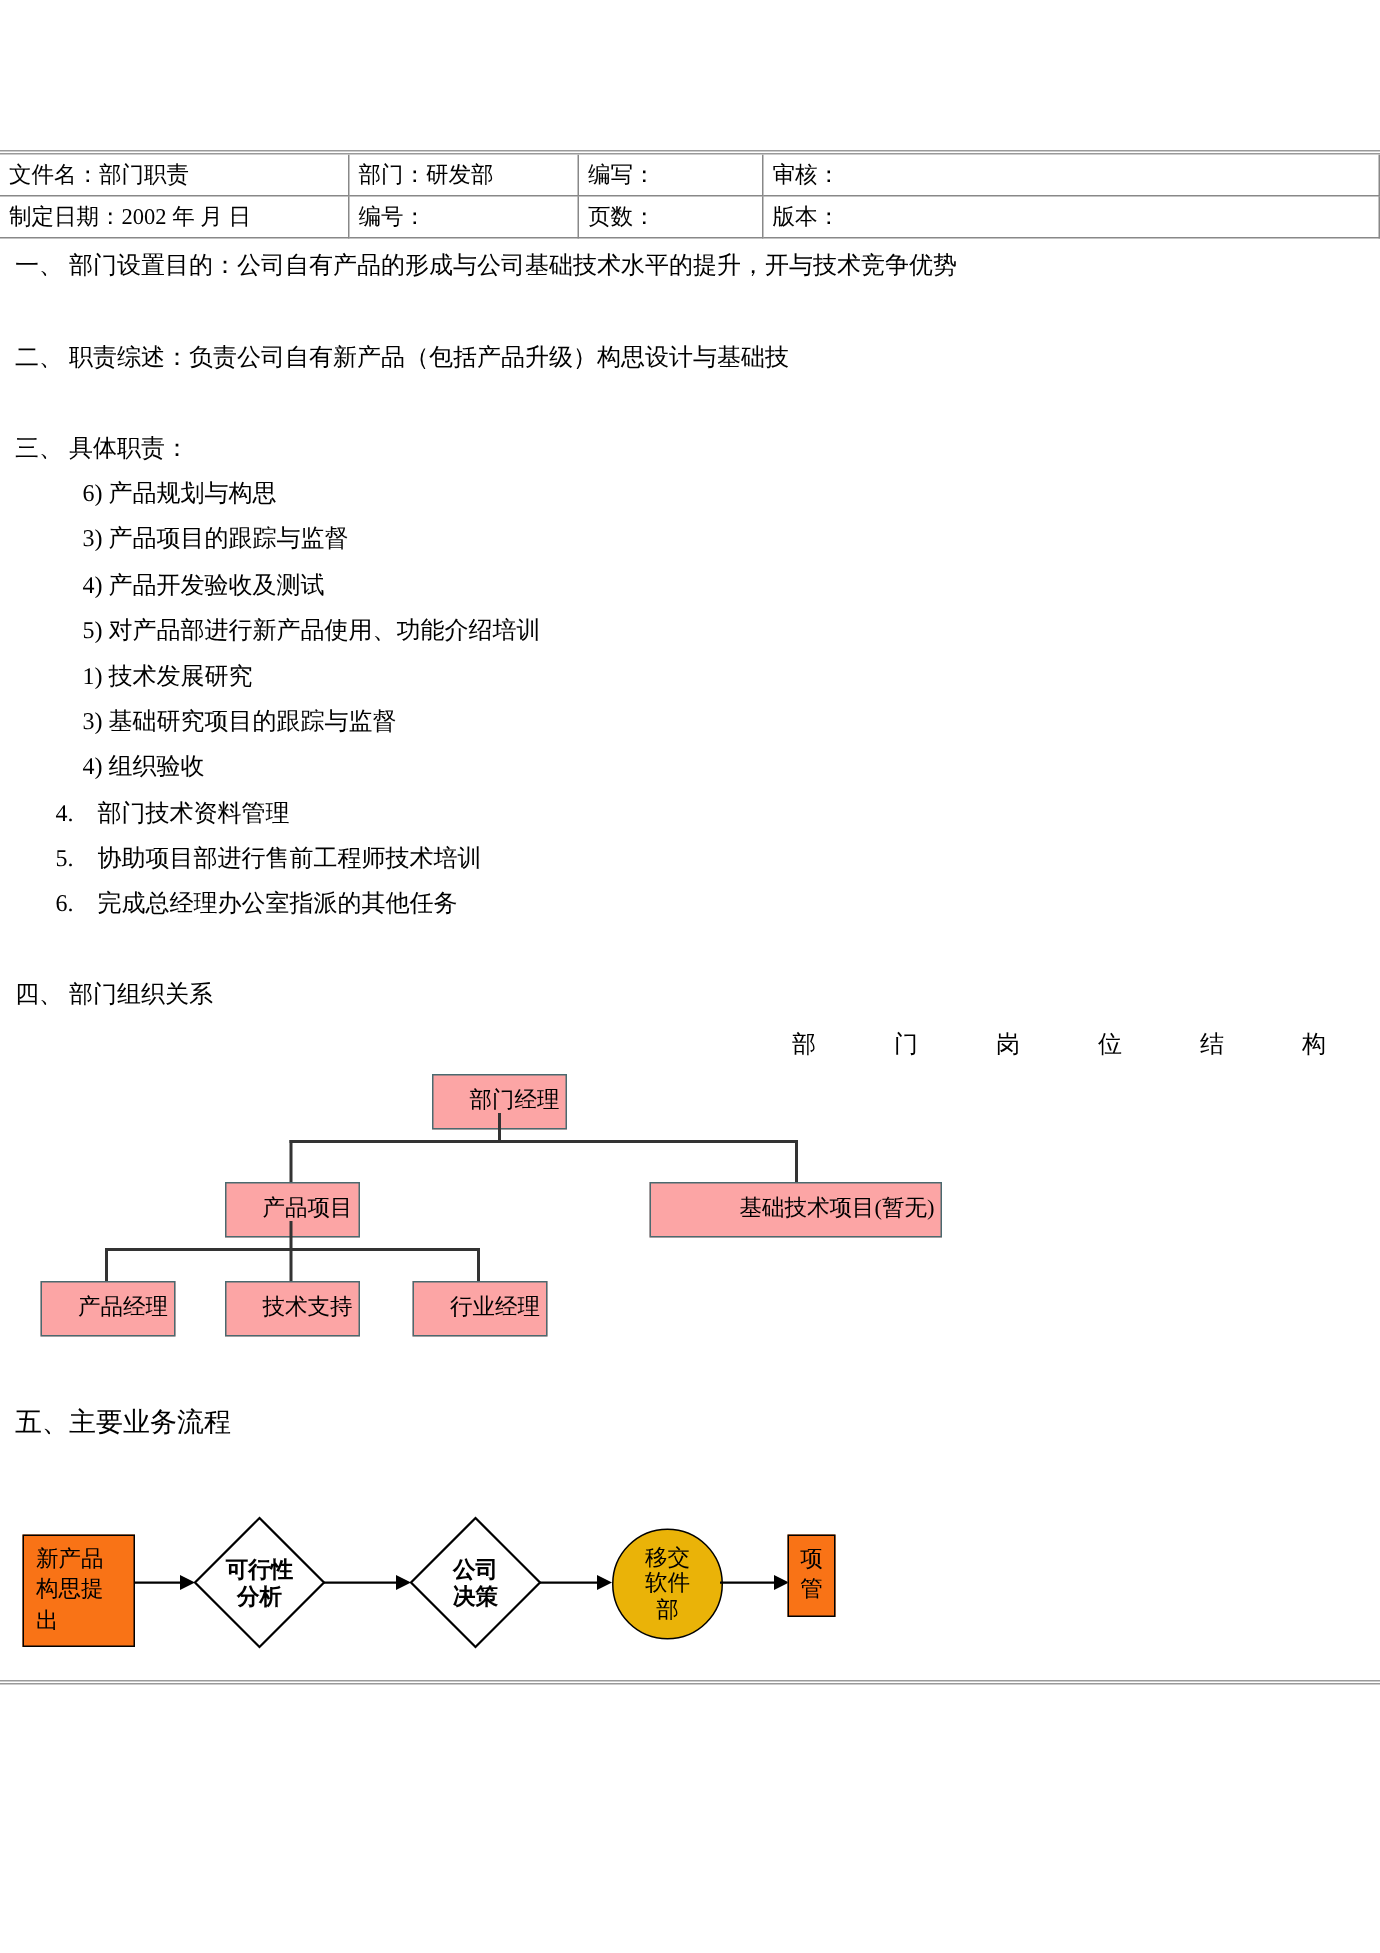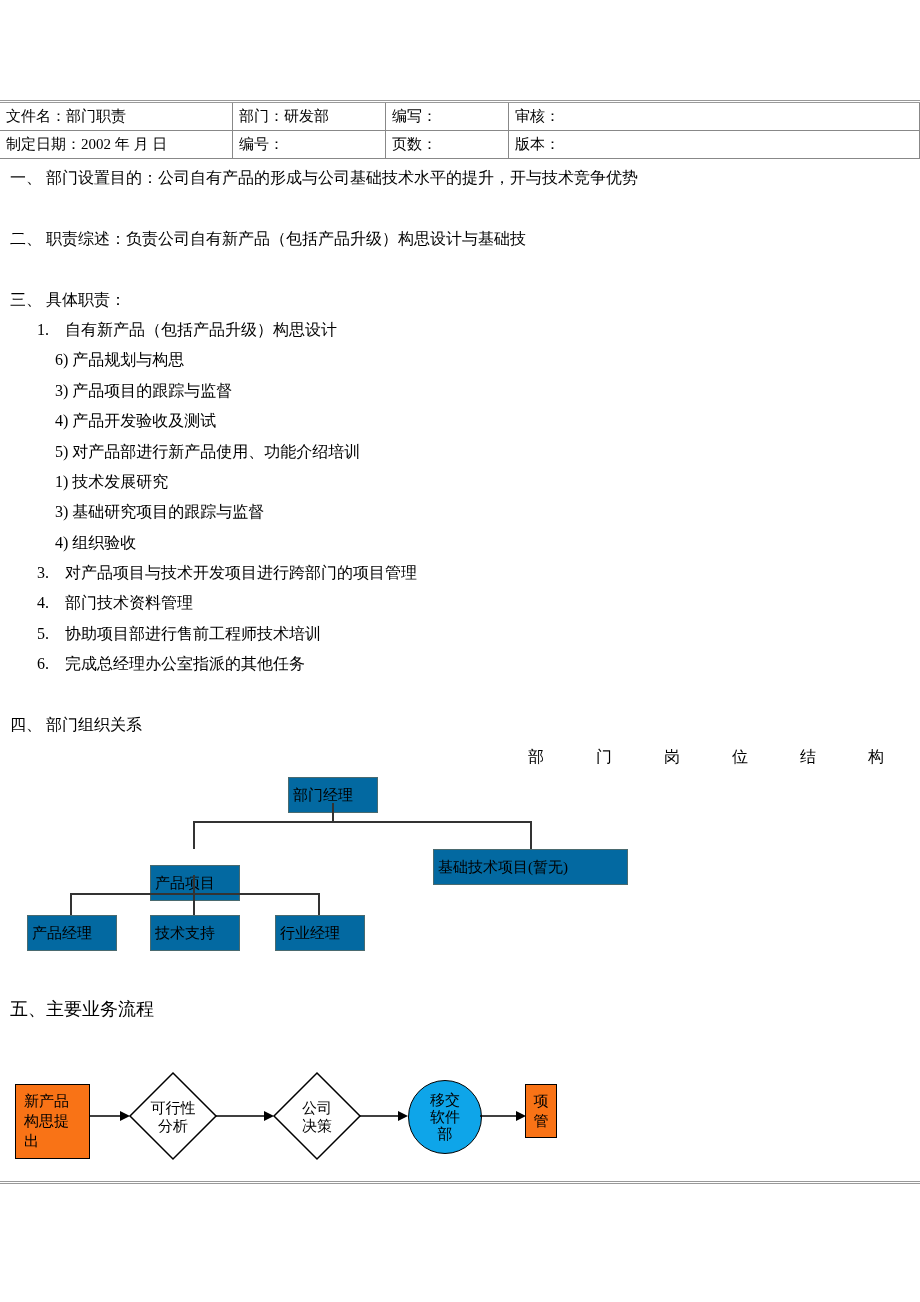--- a/index.html
+++ b/index.html
@@ -9,32 +9,32 @@
 .header-table td{border:1px solid #888;padding:4px 6px;font-size:15px;white-space:nowrap}
 .header-table tr:first-child td{border-top:none}
 .header-table td:first-child{border-left:none}
 .content{padding:4px 10px 10px 10px;line-height:1.9}
 .content p{margin:0}
 .item-2{padding-left:55px;text-indent:-28px}
 .item-3{padding-left:73px;text-indent:-28px}
 .spaced-title{text-align:right;letter-spacing:0;font-size:16px;margin:2px 0 4px 0}
 .spaced-title span{margin:0 26px}
 .orgchart{position:relative;height:170px;margin:0 0 30px 0}
-.node{position:absolute;background:#0369a1;border:1px solid #4a6a6f;padding:3px 4px;text-align:left;font-size:15px;min-width:80px;box-sizing:border-box}
+.node{position:absolute;background:#fca5a5;border:1px solid #4a6a6f;padding:3px 4px;text-align:right;font-size:15px;min-width:80px;box-sizing:border-box}
 .h-line,.v-line{position:absolute;background:#333}
 .h-line{height:2px}
 .v-line{width:2px}
 .sec5{font-size:18px;margin:10px 10px 30px 10px}
 .flowchart{position:relative;height:130px;margin:0 0 0 0}
 .flowbox{position:absolute;border:1.5px solid #000;background:#f97316;padding:6px 8px;font-size:15px;line-height:1.35;text-align:left;box-sizing:border-box}
 .flowbox.center{text-align:center}
-.diamond{position:absolute;width:90px;height:90px;}
+.diamond{position:absolute;width:90px;height:90px;font-weight:bold;}
 .diamond svg{position:absolute;top:0;left:0}
 .diamond .lbl{position:absolute;width:100%;top:28px;text-align:center;font-size:15px;line-height:1.2}
-.circle{position:absolute;width:72px;height:72px;border:1.5px solid #000;border-radius:50%;background:#0ea5e9}
+.circle{position:absolute;width:72px;height:72px;border:1.5px solid #000;border-radius:50%;background:#eab308}
 .circle .lbl{position:absolute;width:100%;top:11px;text-align:center;font-size:15px;line-height:1.15}
 .arrow{position:absolute}
 </style>
 </head>
 <body>
 
 <div class="page">
 <div class="border-box">
 
 <table class="header-table">
@@ -53,46 +53,44 @@
 </tr>
 </tbody>
       </table>
 
 <div class="content">
 <p>一、 部门设置目的：公司自有产品的形成与公司基础技术水平的提升，开与技术竞争优势</p>
 <p>&nbsp;</p>
 <p>二、 职责综述：负责公司自有新产品（包括产品升级）构思设计与基础技</p>
 <p>&nbsp;</p>
 <p>三、 具体职责：</p>
-<p class="item-2">1. 自有新产品（包括产品升级）构思设计</p>
 <p class="item-3">6) 产品规划与构思</p>
 <p class="item-3">3) 产品项目的跟踪与监督</p>
 <p class="item-3">4) 产品开发验收及测试</p>
 <p class="item-3">5) 对产品部进行新产品使用、功能介绍培训</p>
 <p class="item-3">1) 技术发展研究</p>
 <p class="item-3">3) 基础研究项目的跟踪与监督</p>
 <p class="item-3">4) 组织验收</p>
-<p class="item-2">3. 对产品项目与技术开发项目进行跨部门的项目管理</p>
 <p class="item-2">4. 部门技术资料管理</p>
 <p class="item-2">5. 协助项目部进行售前工程师技术培训</p>
 <p class="item-2">6. 完成总经理办公室指派的其他任务</p>
 <p>&nbsp;</p>
 <p>四、 部门组织关系</p>
 
 <div class="spaced-title">
 <span>部</span><span>门</span><span>岗</span><span>位</span><span>结</span><span>构</span>
 </div>
 
 <div class="orgchart">
   <div class="node" style="left:278px;top:0;width:90px">部门经理</div>
   <div class="v-line" style="left:322px;top:26px;height:18px"></div>
   <div class="h-line" style="left:183px;top:44px;width:338px"></div>
   <div class="v-line" style="left:183px;top:44px;height:28px"></div>
   <div class="v-line" style="left:520px;top:44px;height:28px"></div>
-  <div class="node" style="left:140px;top:88px;width:90px">产品项目</div>
+  <div class="node" style="left:140px;top:72px;width:90px">产品项目</div>
   <div class="node" style="left:423px;top:72px;width:195px">基础技术项目(暂无)</div>
   <div class="v-line" style="left:183px;top:98px;height:18px"></div>
   <div class="h-line" style="left:60px;top:116px;width:250px"></div>
   <div class="v-line" style="left:60px;top:116px;height:22px"></div>
   <div class="v-line" style="left:183px;top:116px;height:22px"></div>
   <div class="v-line" style="left:308px;top:116px;height:22px"></div>
   <div class="node" style="left:17px;top:138px;width:90px">产品经理</div>
   <div class="node" style="left:140px;top:138px;width:90px">技术支持</div>
   <div class="node" style="left:265px;top:138px;width:90px">行业经理</div>
 </div>

